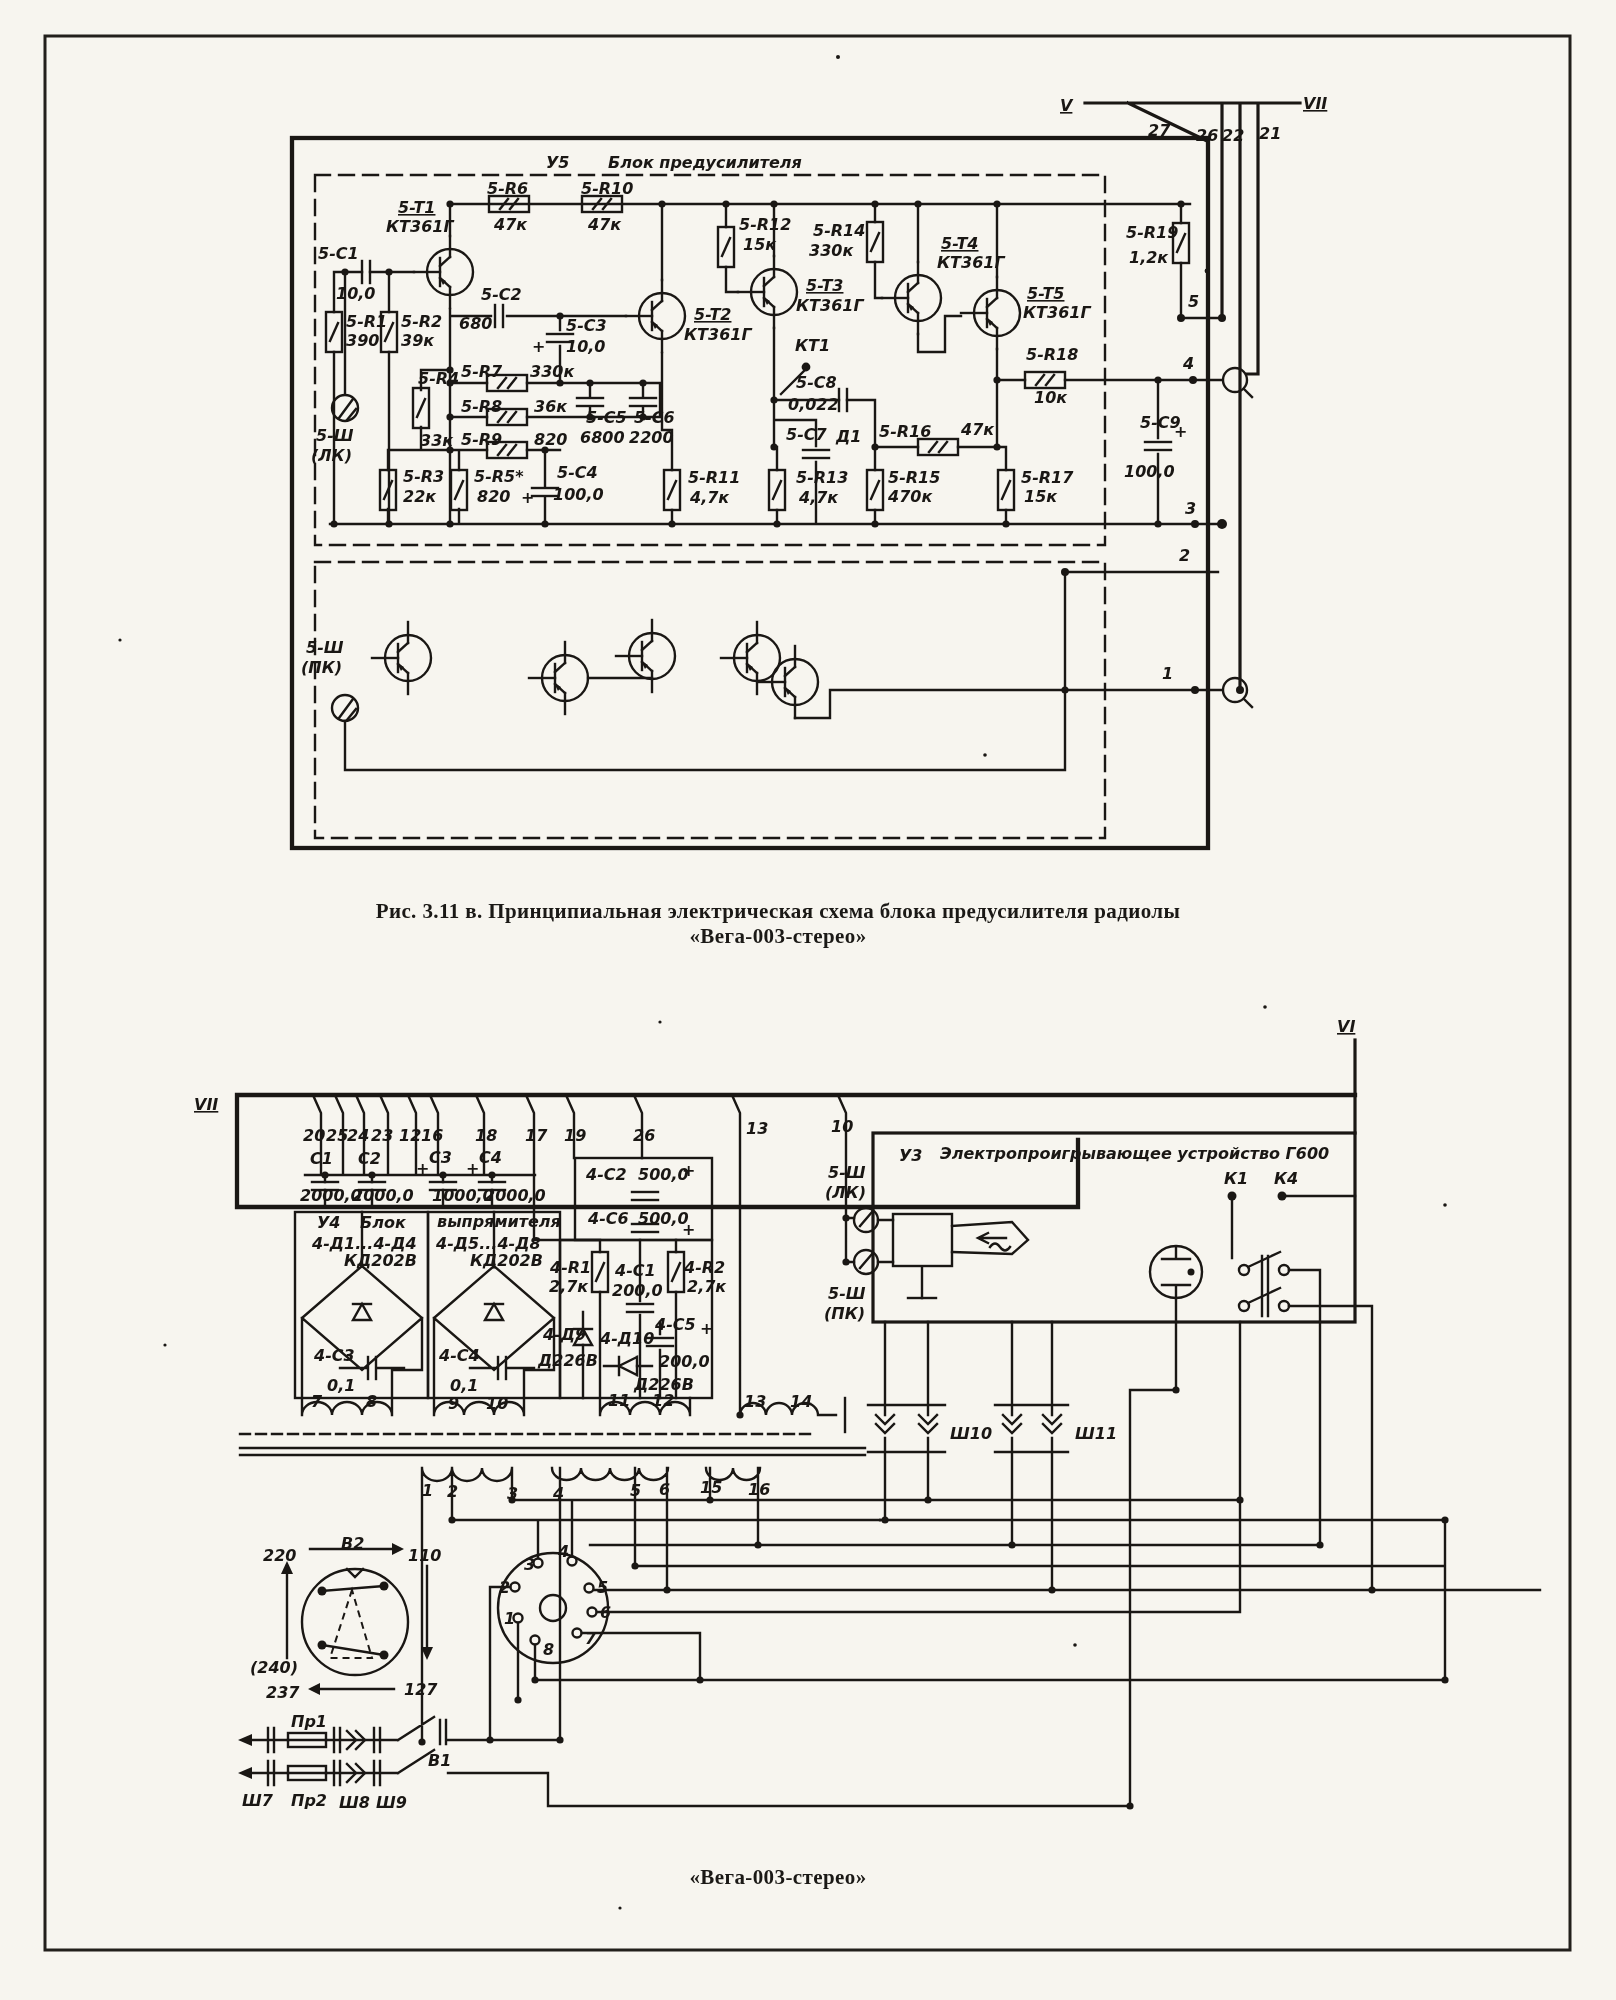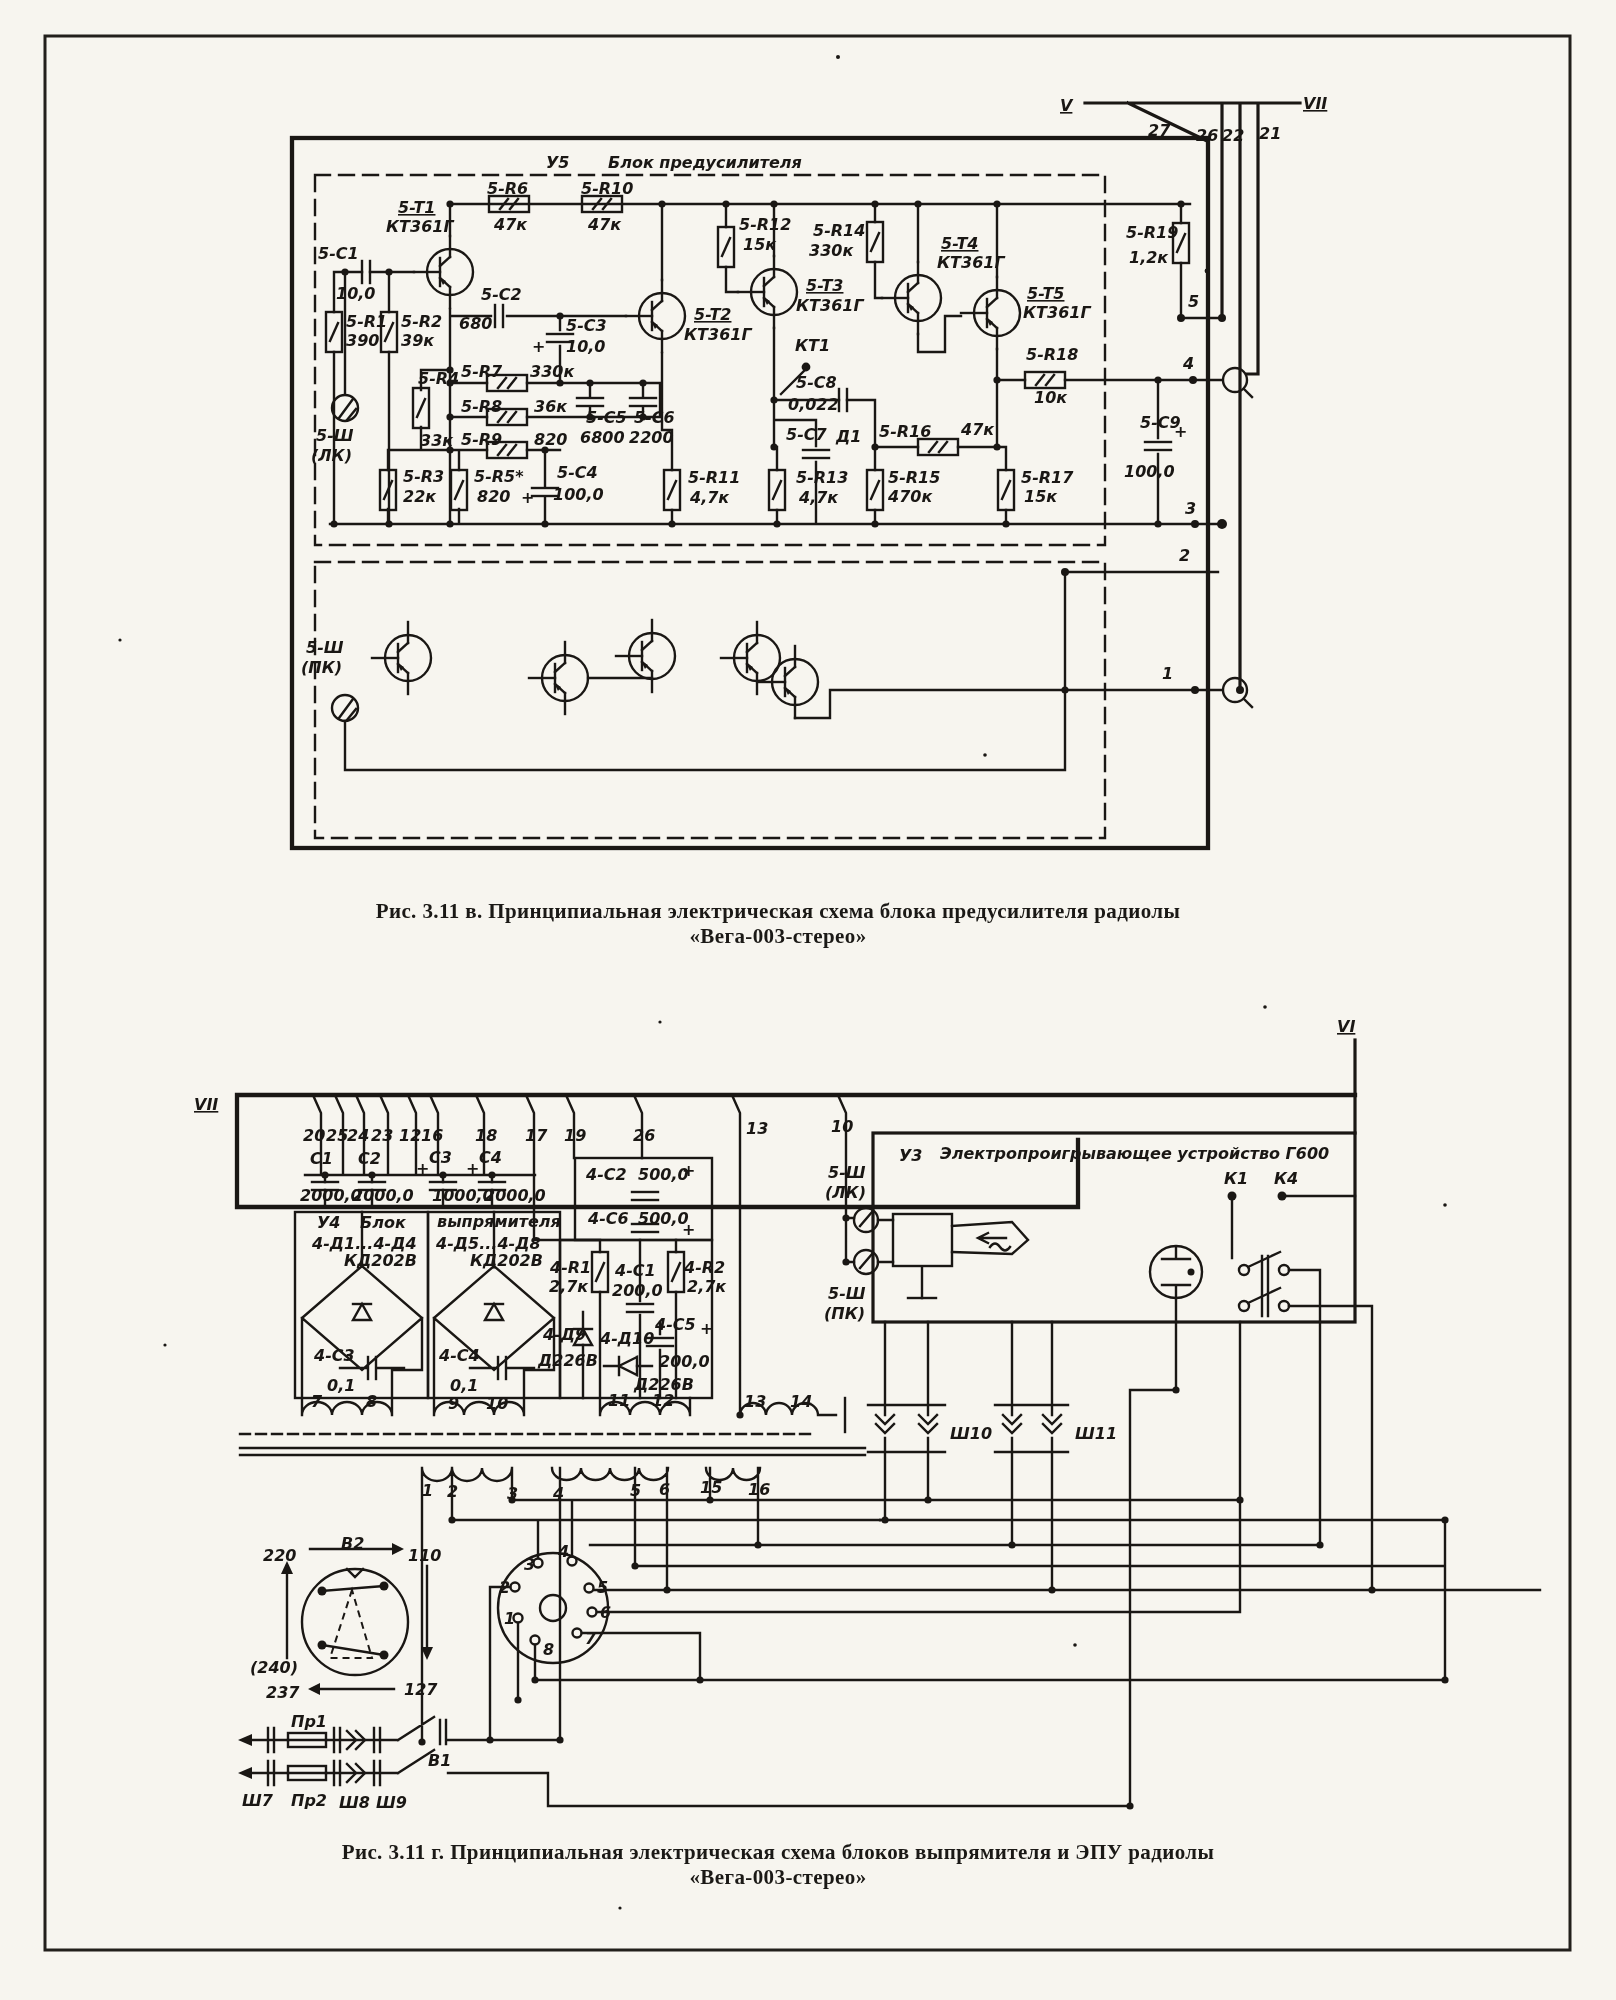--- a/index.html
+++ b/index.html
@@ -563,15 +563,14 @@
           <text x="504" y="1624" font-size="13">1</text>
           <text x="600" y="1618" font-size="13">6</text>
           <text x="585" y="1644" font-size="13">7</text>
           <text x="543" y="1655" font-size="13">8</text>
         </g>
   </g>
 </svg>
 
 <div class="caption" style="top:899px">Рис. 3.11 в. Принципиальная электрическая схема блока предусилителя радиолы</div>
 <div class="caption" style="top:924px">«Вега-003-стерео»</div>
-<div class="caption" style="top:1840px">Рис. 3.11 г. Принципиальная электрическая схема блоков выпрямителя и ЭПУ радиолы</div>
 <div class="caption" style="top:1865px">«Вега-003-стерео»</div>
 </div>
 
 </body></html>

